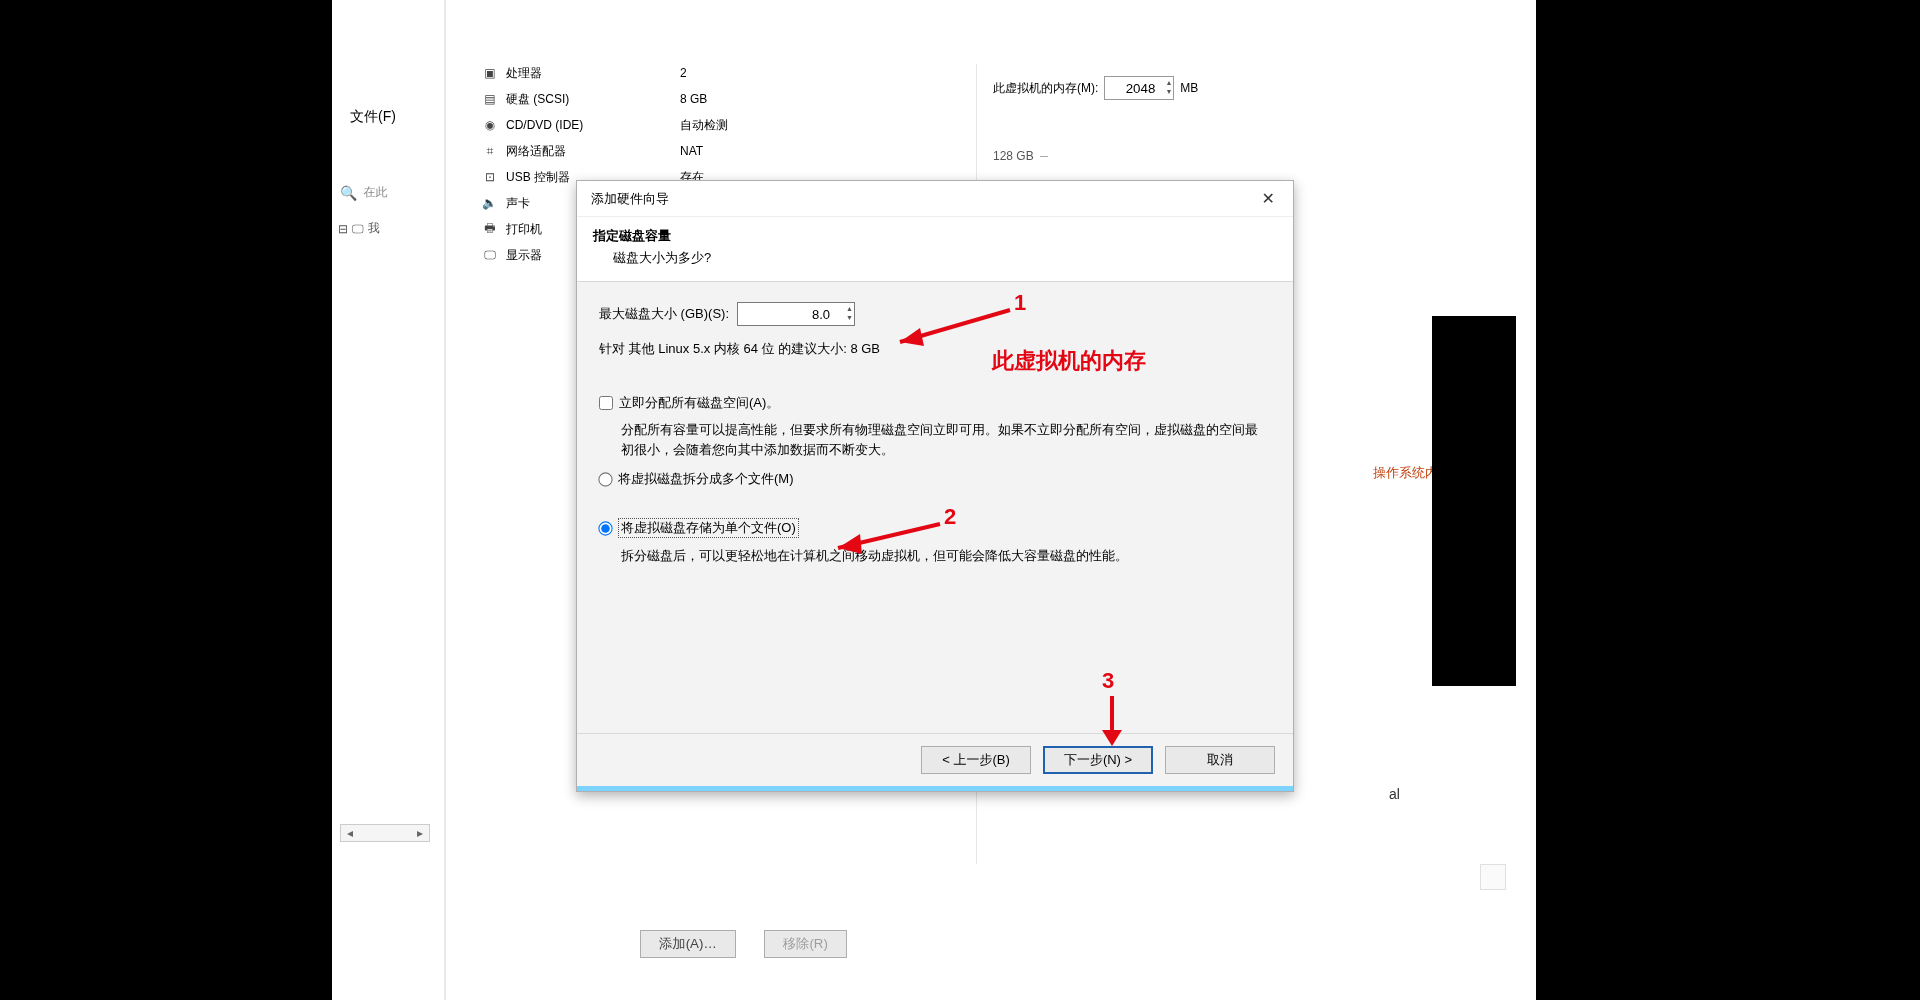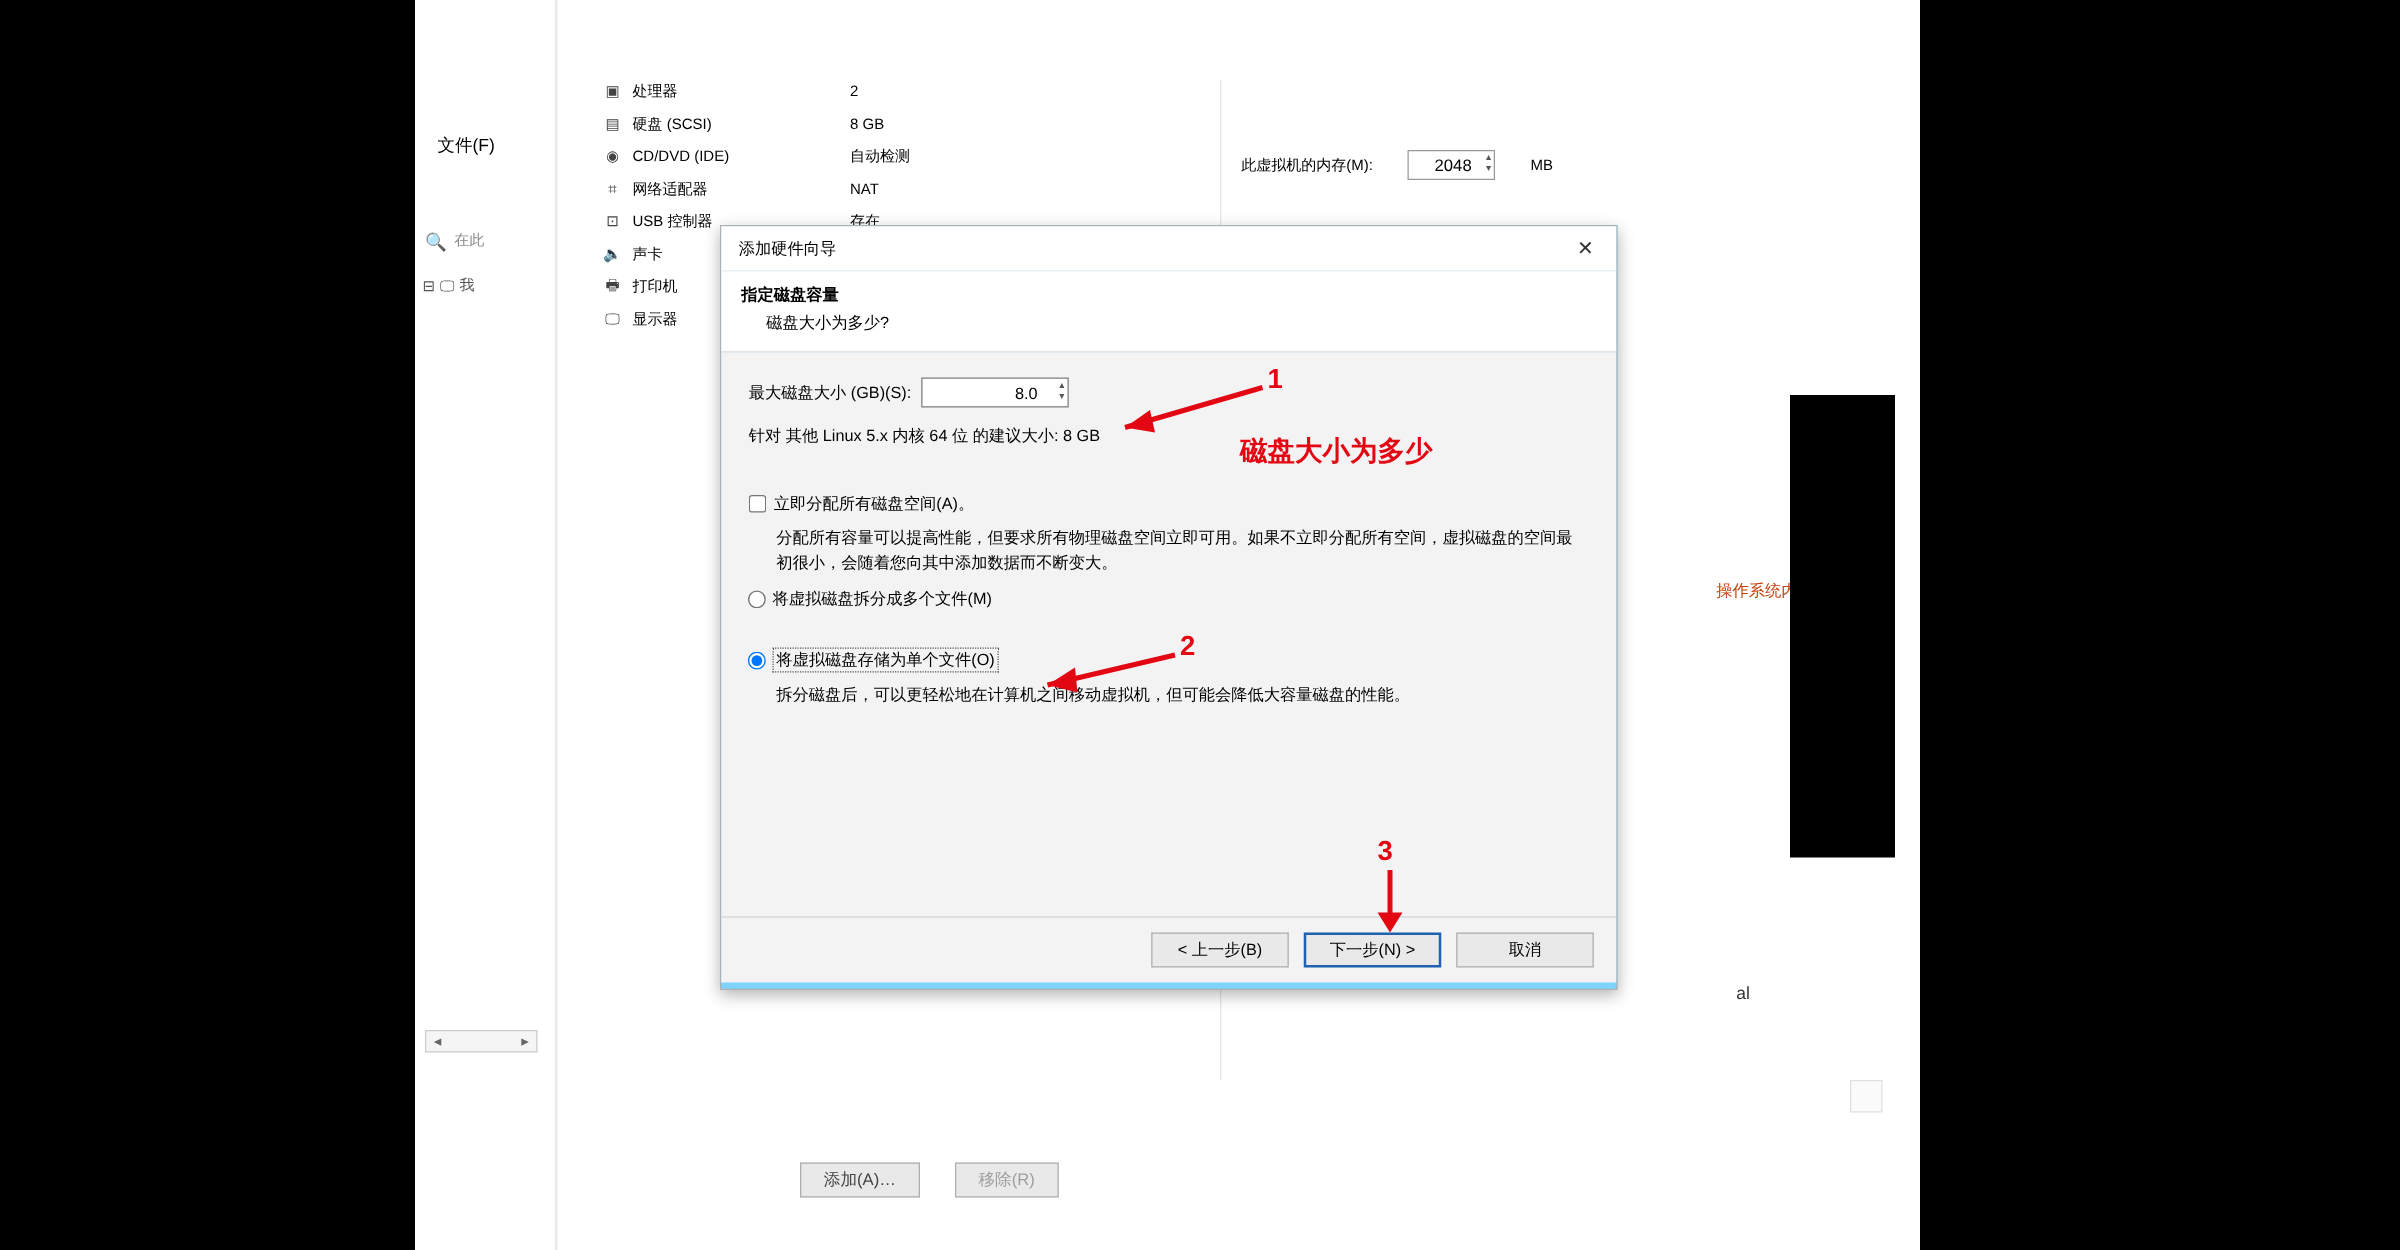--- a/index.html
+++ b/index.html
@@ -131,21 +131,21 @@
   .right-panel {
     position: absolute;
     left: 976px;
     top: 64px;
     width: 540px;
     height: 800px;
     background: #fff;
     border-left: 1px solid #e6e6e6;
     padding: 12px 16px;
   }
-  .mem-row { display: flex; align-items: center; gap: 28px; margin-top: 44px; }
+  .mem-row { display: flex; align-items: center; gap: 6px; }
   .mem-row input {
     width: 70px;
     height: 24px;
     text-align: right;
     padding-right: 18px;
     border: 1px solid #999;
     position: relative;
   }
   .spinner-wrap { position: relative; display: inline-block; }
   .spinner-wrap .spins {
@@ -513,21 +513,21 @@
     <button class="primary">下一步(N) &gt;</button>
     <button>取消</button>
   </div>
 </div>
 
 <svg class="arrow" style="left:880px; top:300px;" width="160" height="60">
   <line x1="130" y1="10" x2="20" y2="42"></line>
   <polygon points="20,42 40,28 44,46"></polygon>
 </svg>
 <div class="anno anno-num" style="left:1014px; top:290px;">1</div>
-<div class="anno anno-text" style="left:992px; top:346px;">磁盘大小为多少</div>
+<div class="anno anno-text" style="left:992px; top:346px;">此虚拟机的内存</div>
 
 <svg class="arrow" style="left:820px; top:516px;" width="140" height="44">
   <line x1="120" y1="8" x2="18" y2="32"></line>
   <polygon points="18,32 40,18 42,38"></polygon>
 </svg>
 <div class="anno anno-num" style="left:944px; top:504px;">2</div>
 
 <svg class="arrow" style="left:1082px; top:690px;" width="60" height="70">
   <line x1="30" y1="6" x2="30" y2="50"></line>
   <polygon points="30,56 20,40 40,40"></polygon>

